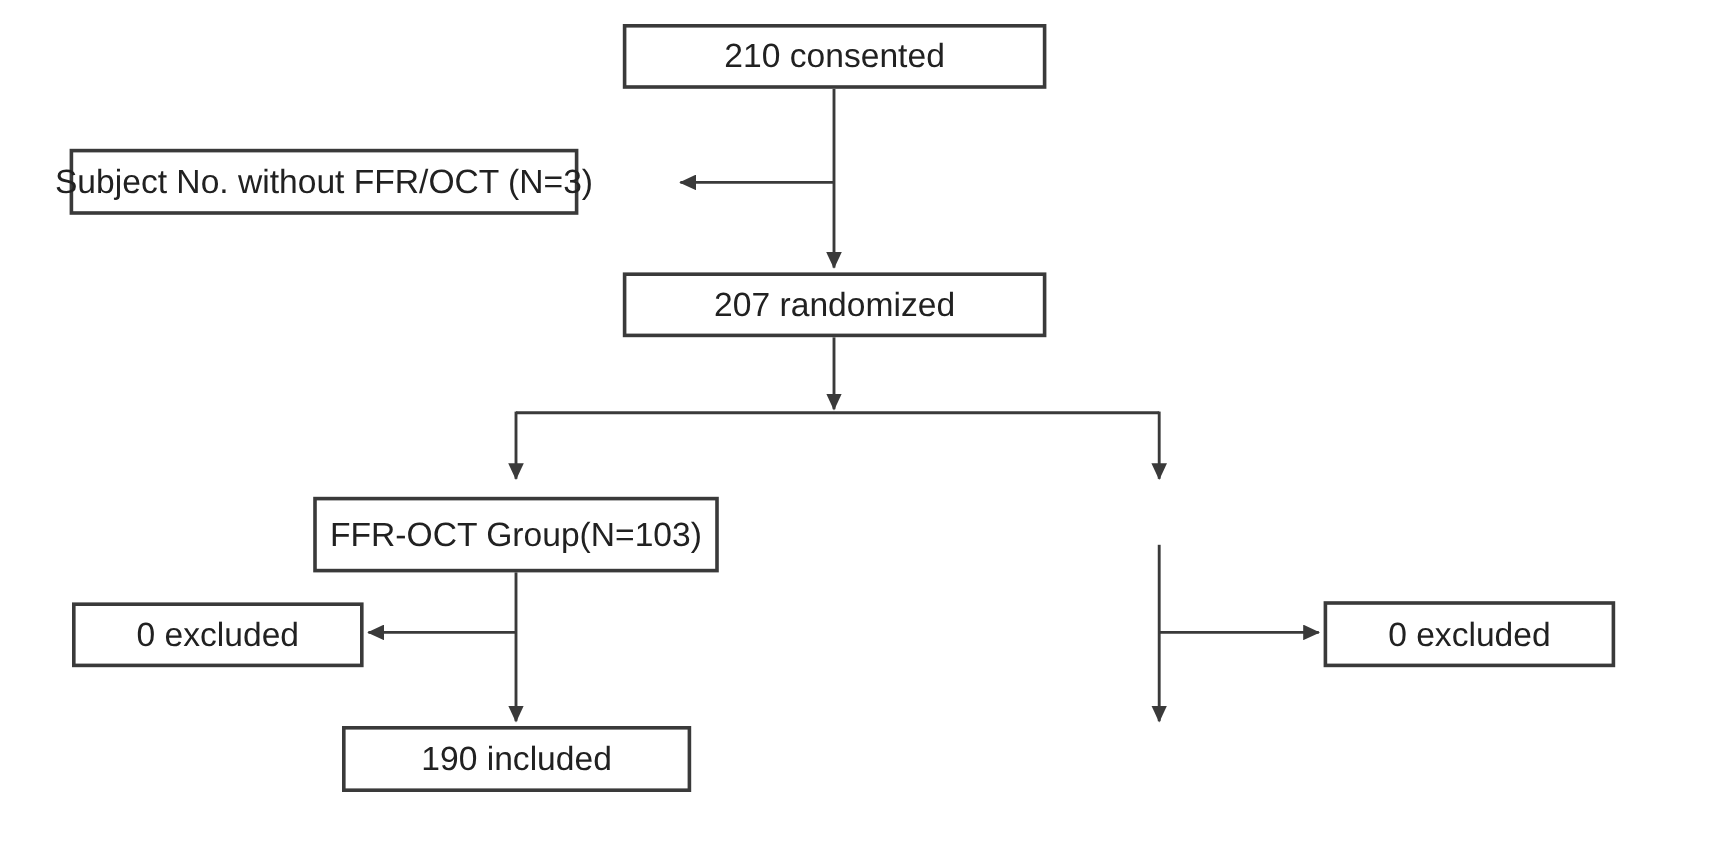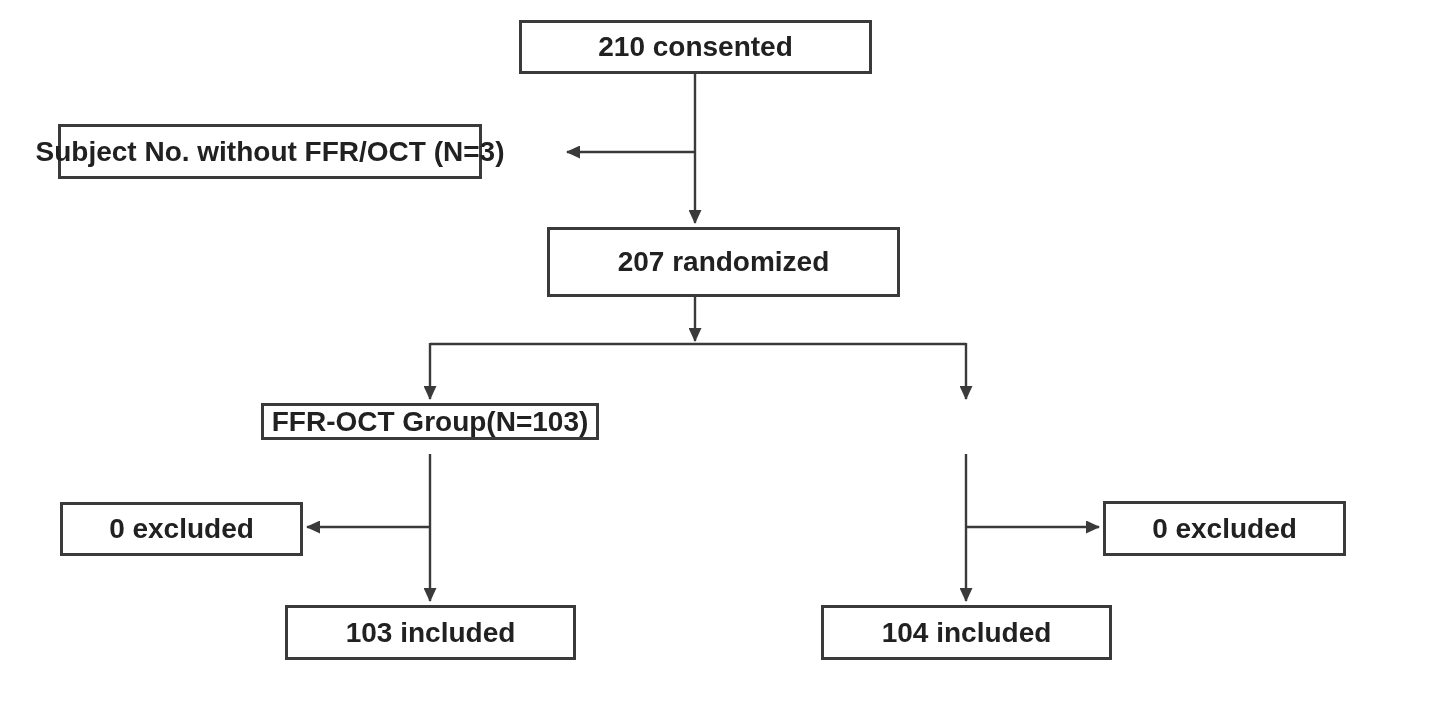--- a/index.html
+++ b/index.html
@@ -28,27 +28,26 @@
     background: #ffffff;
     border: 3px solid #3a3a3a;
     display: flex;
     align-items: center;
     justify-content: center;
     font-size: 28px;
     line-height: 1;
     color: #212121;
     white-space: nowrap;
     text-align: center;
-    font-weight: bold;
   }
   
   .n-consented  { left: 519px; top: 20px;  width: 353px; height: 54px; }
   .n-subject    { left: 58px;  top: 124px; width: 424px; height: 55px; }
-  .n-randomized { left: 519px; top: 227px; width: 353px; height: 70px; margin-left: 28px; }
-  .n-ffroct     { left: 261px; top: 403px; width: 338px; height: 37px; }
+  .n-randomized { left: 519px; top: 227px; width: 353px; height: 54px; }
+  .n-ffroct     { left: 261px; top: 414px; width: 338px; height: 63px; }
   .n-octffr     { left: 794px; top: 403px; width: 344px; height: 51px; }
   .n-excl-l     { left: 60px;  top: 502px; width: 243px; height: 54px; }
   .n-excl-r     { left: 1103px;top: 501px; width: 243px; height: 55px; }
   .n-incl-l     { left: 285px; top: 605px; width: 291px; height: 55px; }
   .n-incl-r     { left: 821px; top: 605px; width: 291px; height: 55px; }
 
   .connectors line, .connectors polyline {
     stroke: #3a3a3a;
     stroke-width: 2.4;
     fill: none;
@@ -106,20 +105,17 @@
 
   <div class="node n-excl-l">
     <span>0 excluded</span>
   </div>
 
   <div class="node n-excl-r">
     <span>0 excluded</span>
   </div>
 
   <div class="node n-incl-l">
-    <span>103 included</span>
+    <span>190 included</span>
   </div>
 
-  <div class="node n-incl-r">
-    <span>104 included</span>
-  </div>
 
 </div>
 
 </body></html>

